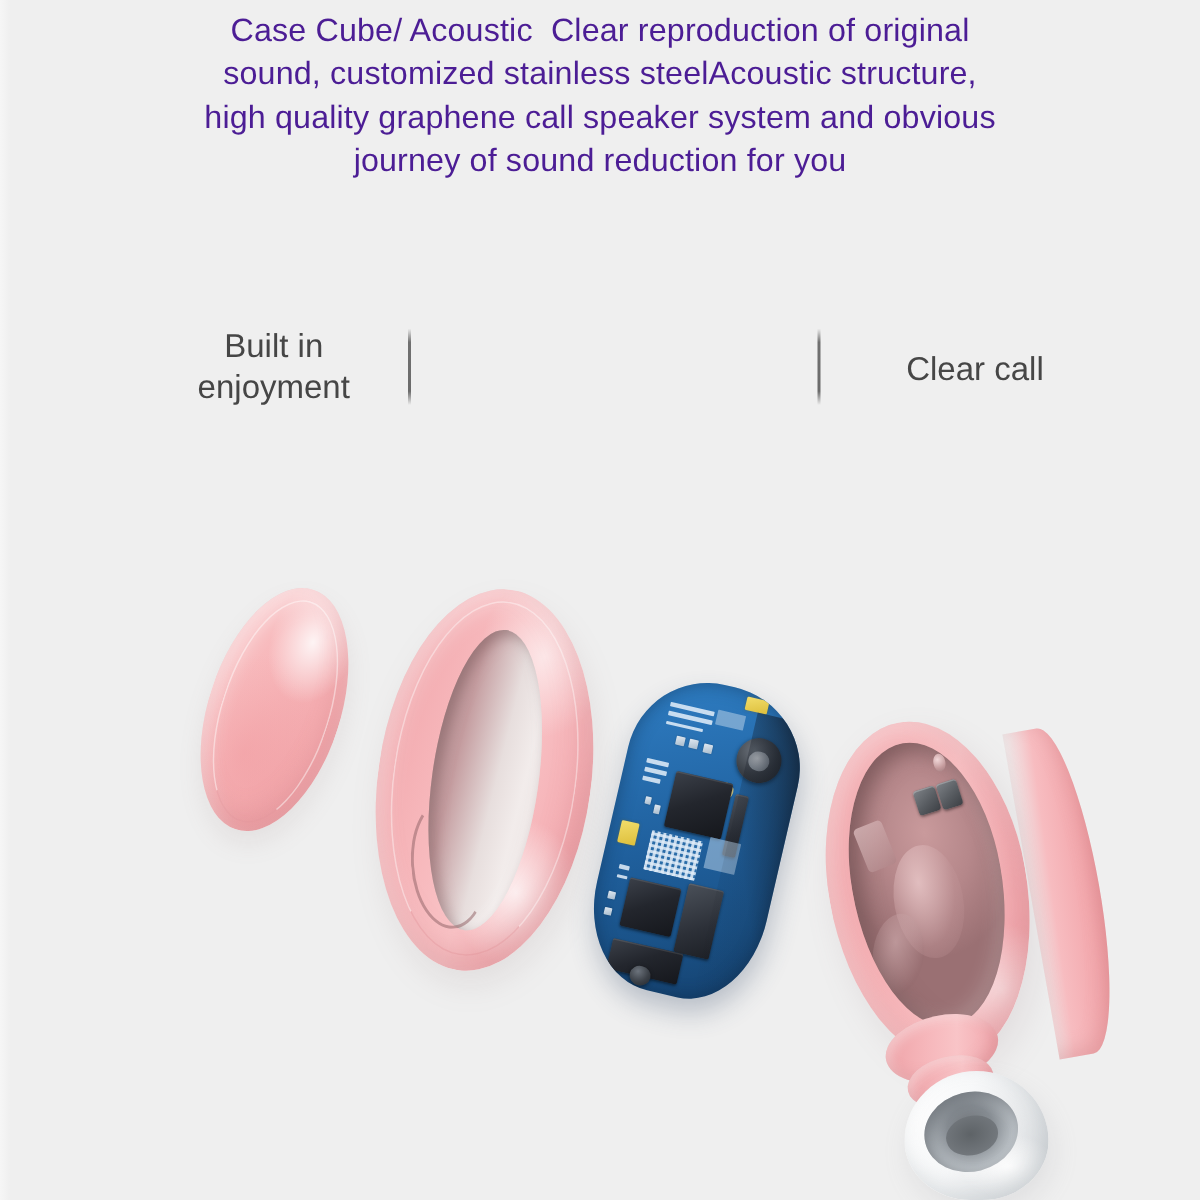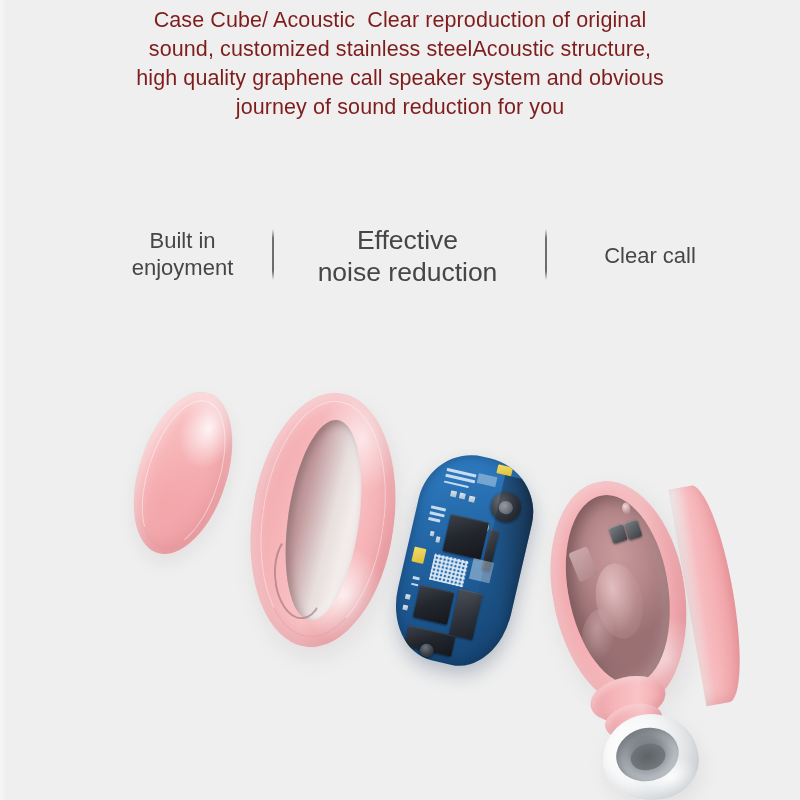--- a/index.html
+++ b/index.html
@@ -17,29 +17,29 @@
     background:linear-gradient(90deg,#f6f6f6 0%,#efefef 100%);
     z-index:0;
   }
 
   
   .headline {
     position:absolute; left:0; top:6px; width:800px;
     text-align:center;
     font-size:21.5px;
     line-height:29px;
-    color:#7f1d1d;
+    color:#4c1d95;
     letter-spacing:.1px;
     z-index:5;
   }
   .headline .ln { display:block; white-space:pre; }
 
   
   .features {
-    position:absolute; left:0; top:221px; width:800px; height:80px;
+    position:absolute; left:0; top:211px; width:800px; height:80px;
     z-index:5;
   }
   .feat {
     position:absolute; text-align:center; color:#464646;
     line-height:1.22;
   }
   .feat .ln { display:block; white-space:pre; }
   .feat-0 { left:95px; top:7px;  width:175px; font-size:22px; }
   .feat-1 { left:290px; top:3px; width:235px; font-size:26.5px; }
   .feat-2 { left:560px; top:22px; width:180px; font-size:22px; }
@@ -299,24 +299,20 @@
   <span class="ln">high quality graphene call speaker system and obvious</span>
   <span class="ln">journey of sound reduction for you</span>
 </div>
 
 <div class="features">
   <div class="feat feat-0">
     <span class="ln">Built in</span>
     <span class="ln">enjoyment</span>
   </div>
   <div class="divider div-0"></div>
-  <div class="feat feat-1">
-    <span class="ln">Effective</span>
-    <span class="ln">noise reduction</span>
-  </div>
   <div class="divider div-1"></div>
   <div class="feat feat-2">
     <span class="ln">Clear call</span>
   </div>
 </div>
 
 <div class="product">
 
   <div class="cap"></div>
 

